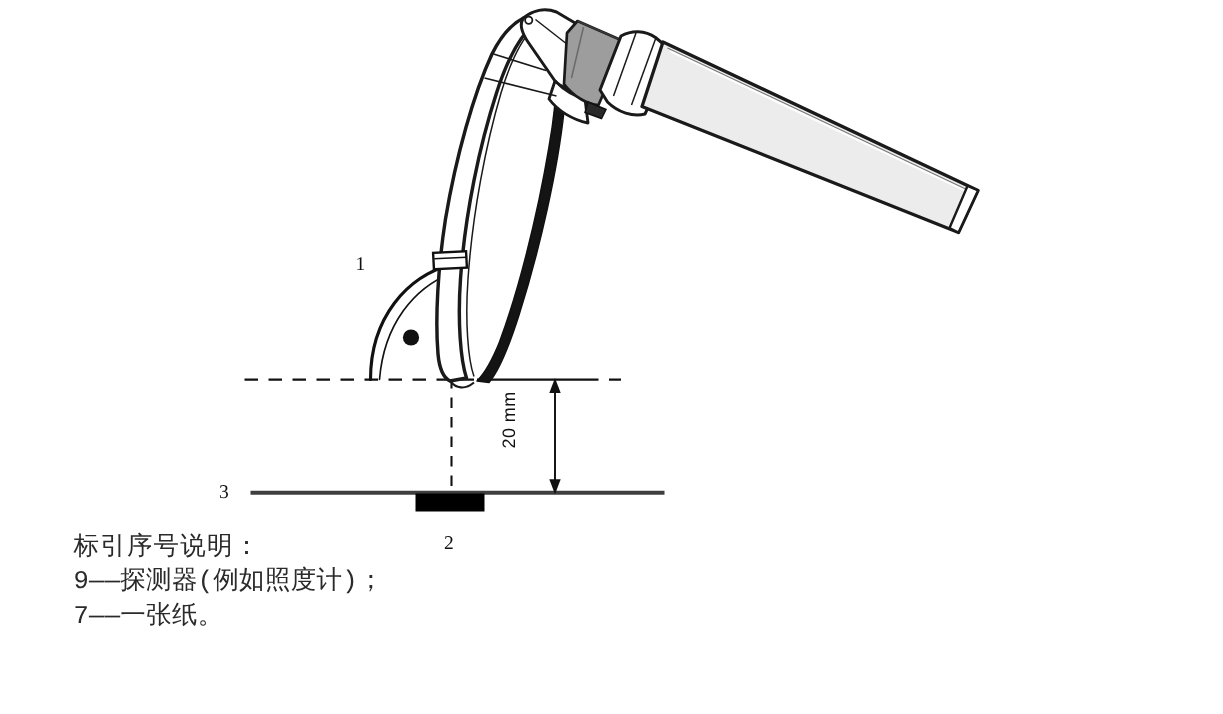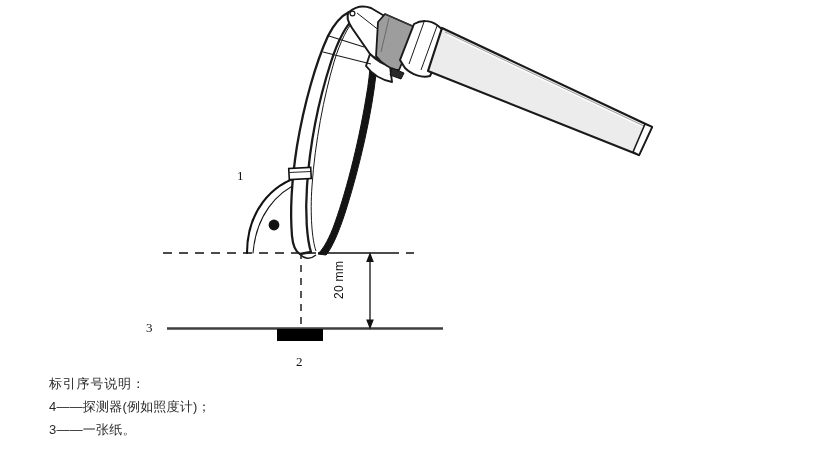--- a/index.html
+++ b/index.html
@@ -61,24 +61,24 @@
     transform: rotate(-90deg);
     transform-origin: 7px 30px;
     text-align: center;
     line-height: 14px;
   }
 
   
   #caption-block {
     position: absolute;
     left: 49px;
-    top: 372px;
+    top: 354px;
     width: 420px;
-    font-family: Liberation Sans, sans-serif;
-    font-size: 13px;
+    font-family: Liberation Mono, monospace;
+    font-size: 17px;
     color: #2a2a2a;
   }
   .caption-line {
     line-height: 23px;
     white-space: nowrap;
     letter-spacing: 0.2px;
   }
   #caption-title {
     letter-spacing: 0.8px;
   }
@@ -213,15 +213,15 @@
   <div class="callout-num" id="callout-1">1</div>
   <div class="callout-num" id="callout-2">2</div>
   <div class="callout-num" id="callout-3">3</div>
 
   <div id="dimension-text">20  mm</div>
 
 </div>
 
 <div id="caption-block">
   <div class="caption-line" id="caption-title">标引序号说明：</div>
-  <div class="caption-line">4——探测器(例如照度计)；</div>
-  <div class="caption-line">3——一张纸。</div>
+  <div class="caption-line">9——探测器(例如照度计)；</div>
+  <div class="caption-line">7——一张纸。</div>
 </div>
 
 </body></html>

